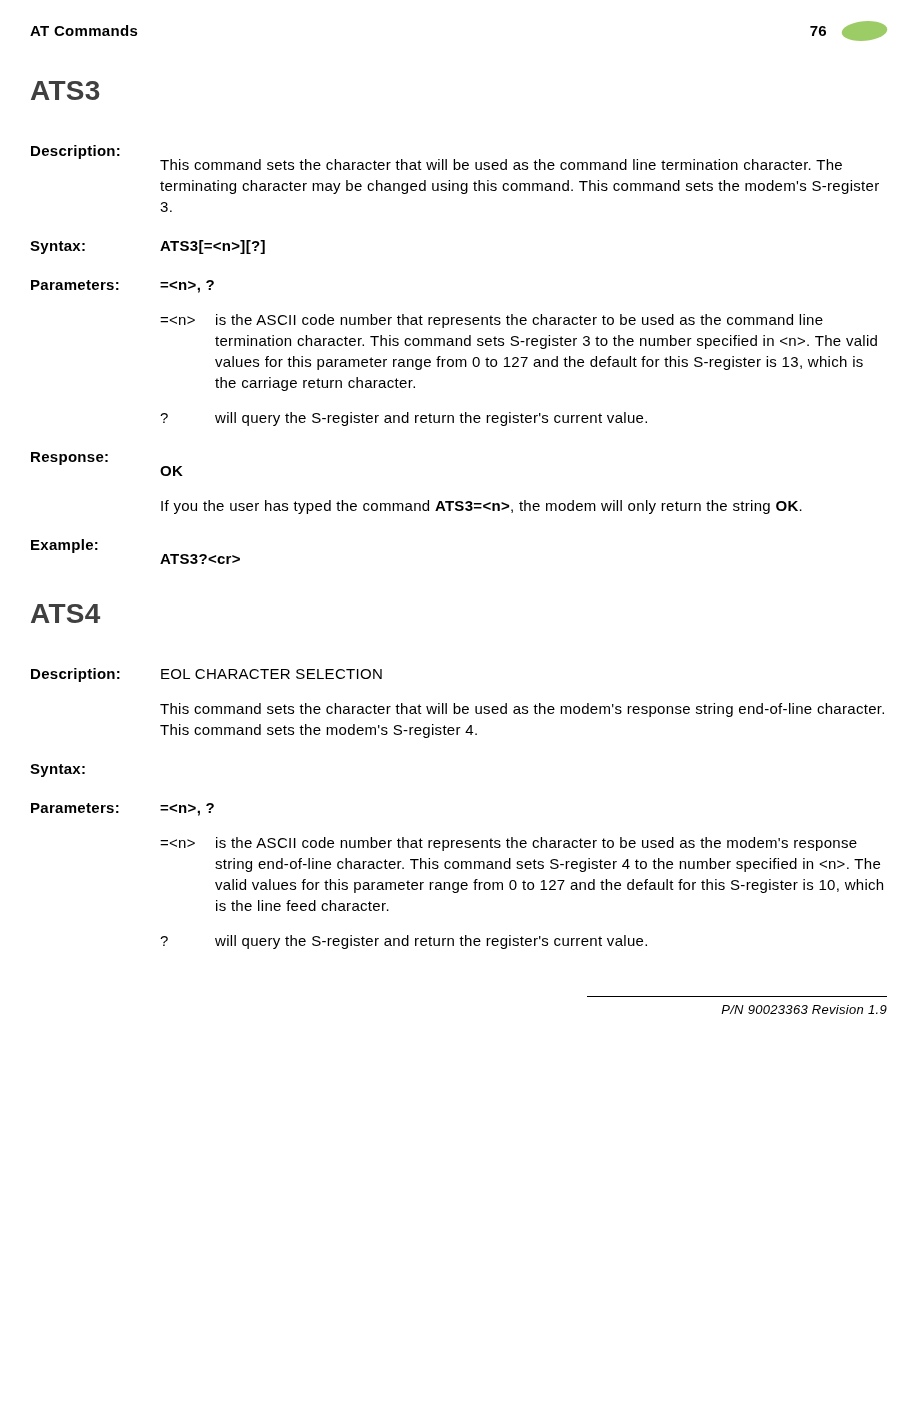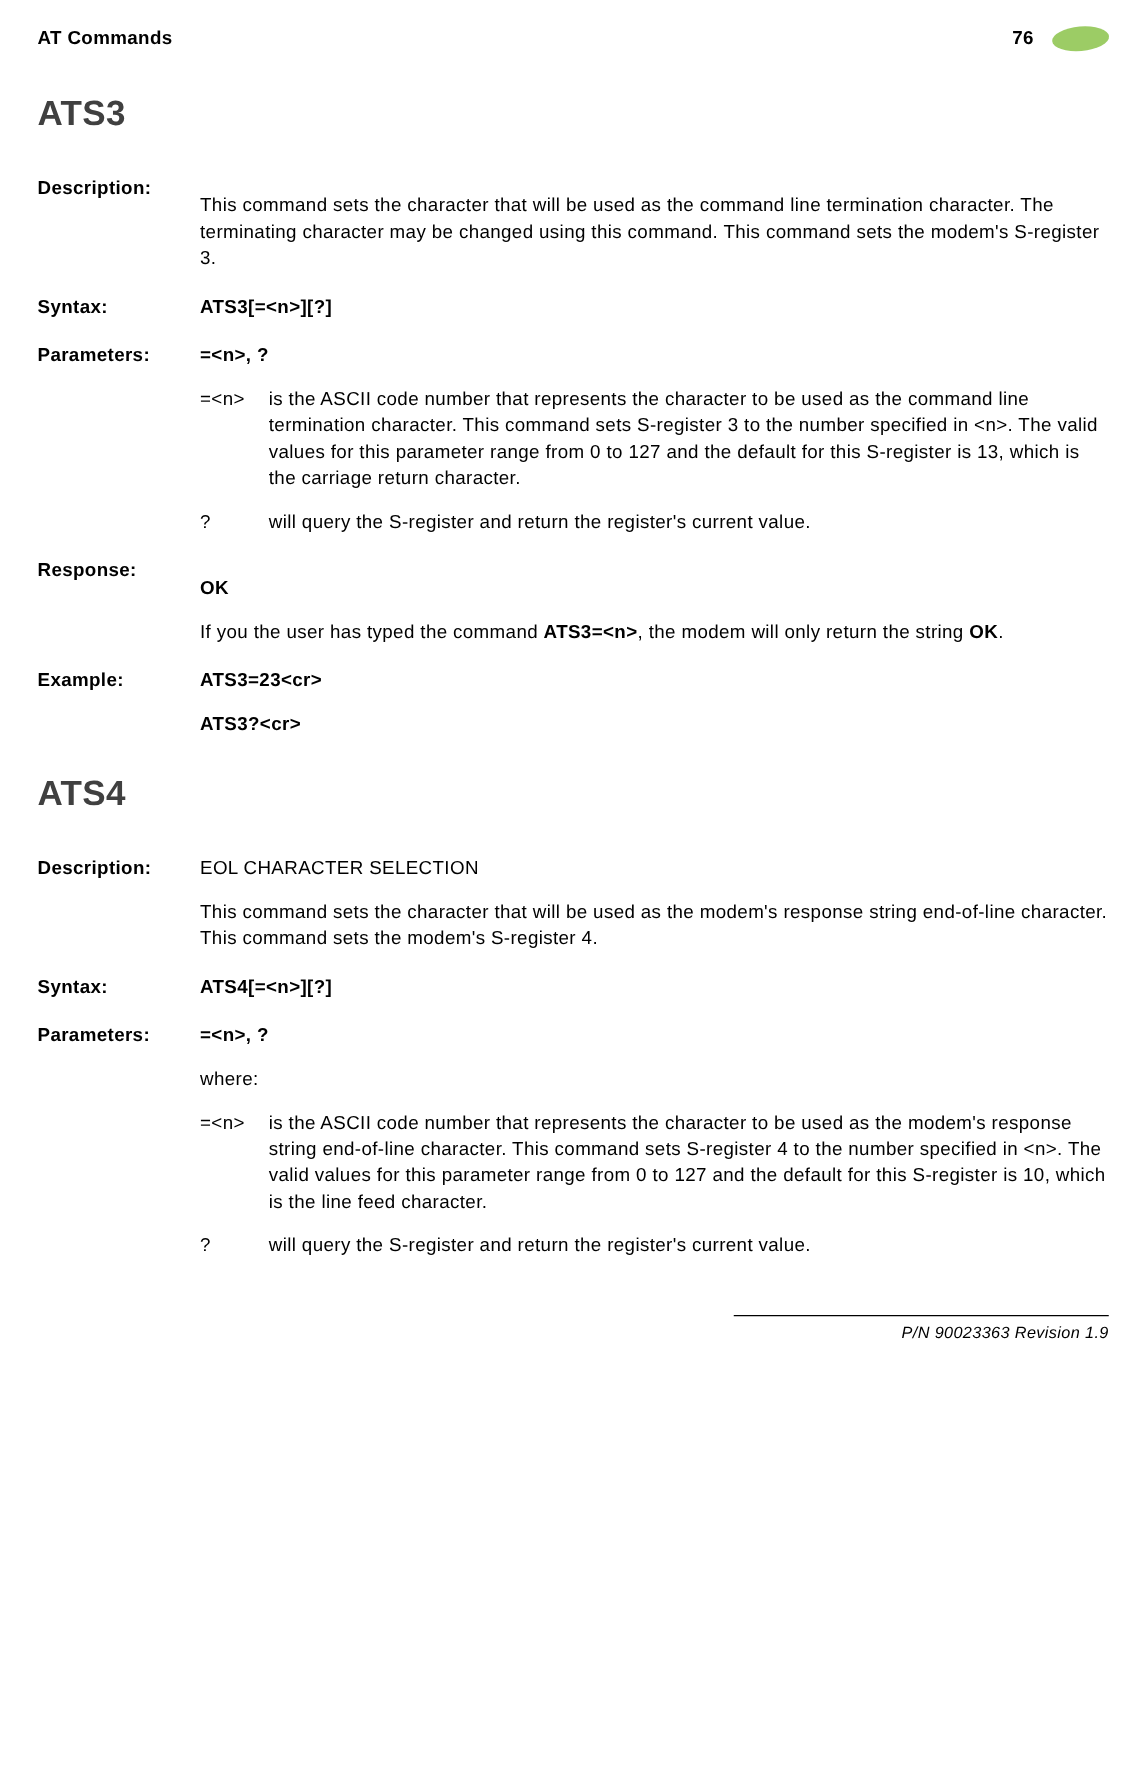--- a/index.html
+++ b/index.html
@@ -127,45 +127,42 @@
   <div class="label-col">Response:</div>
   <div class="content-col">
     <div class="bold gap-above">OK</div>
     <div class="gap-above" id="mixed-0">If you the user has typed the command <b>ATS3=&lt;n&gt;</b>, the modem will only return the string <b>OK</b>.</div>
   </div>
 </div>
 
 <div class="entry">
   <div class="label-col">Example:</div>
   <div class="content-col">
-    <div class="bold">ATS3=23&lt;cr&gt;</div>
     <div class="bold gap-above">ATS3?&lt;cr&gt;</div>
   </div>
 </div>
 
 <div class="section-title">ATS4</div>
 
 <div class="entry">
   <div class="label-col">Description:</div>
   <div class="content-col">
     <div>EOL CHARACTER SELECTION</div>
     <div class="gap-above">This command sets the character that will be used as the modem's response string end-of-line character. This command sets the modem's S-register 4.</div>
   </div>
 </div>
 
 <div class="entry">
   <div class="label-col">Syntax:</div>
-  <div class="content-col bold">ATS4[=&lt;n&gt;][?]</div>
 </div>
 
 <div class="entry">
   <div class="label-col">Parameters:</div>
   <div class="content-col">
     <div class="bold">=&lt;n&gt;, ?</div>
-    <div class="gap-above">where:</div>
     <div class="param-row gap-above">
       <div class="param-key">=&lt;n&gt;</div>
       <div class="param-val">is the ASCII code number that represents the character to be used as the modem's response string end-of-line character. This command sets S-register 4 to the number specified in &lt;n&gt;. The valid values for this parameter range from 0 to 127 and the default for this S-register is 10, which is the line feed character.</div>
     </div>
     <div class="param-row gap-above">
       <div class="param-key">?</div>
       <div class="param-val">will query the S-register and return the register's current value.</div>
     </div>
   </div>
 </div>

